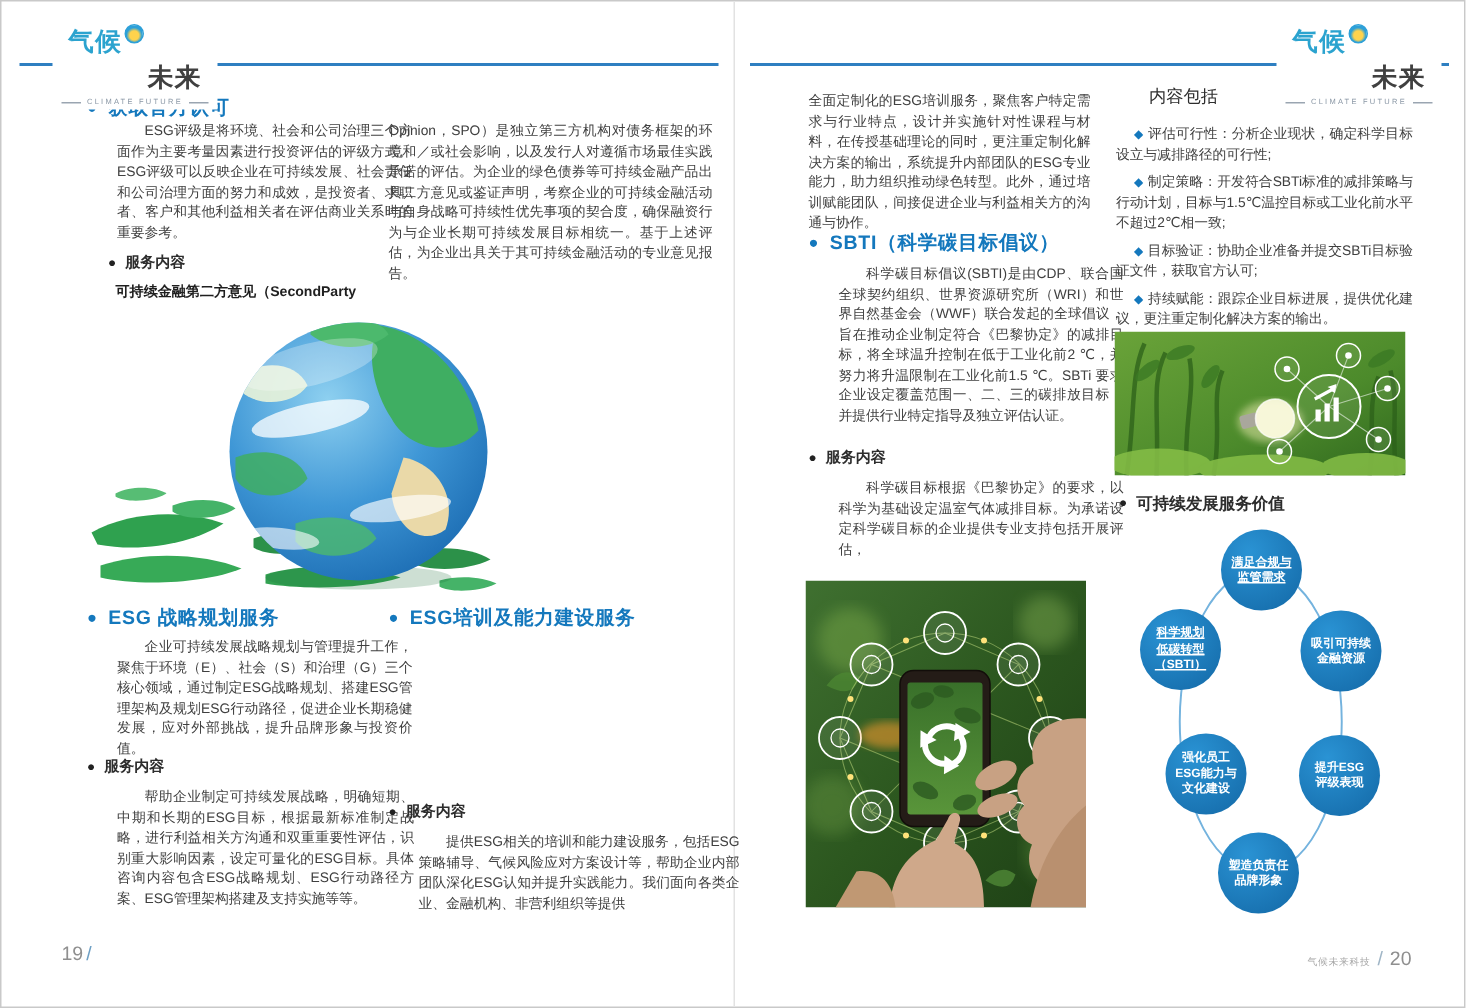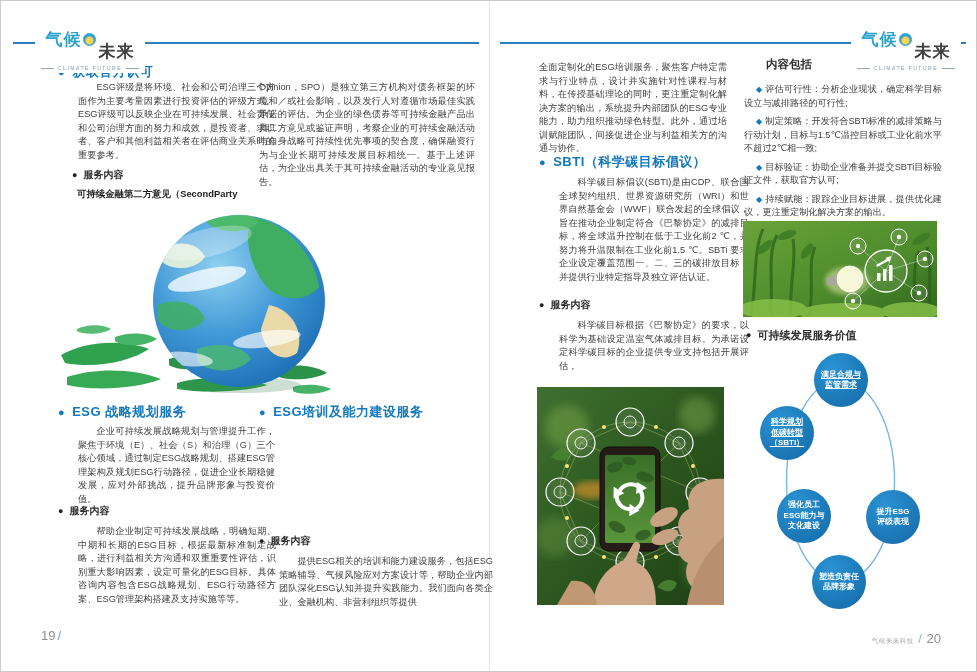--- a/index.html
+++ b/index.html
@@ -6,37 +6,37 @@
   #spread{
     position:relative;width:975px;height:670px;margin:0 auto;
     background:#ffffff;border:1px solid #c9c9c9;overflow:hidden;
     font-family:"Liberation Sans","DejaVu Sans",sans-serif;color:#3f3f3f;
   }
   .abs{position:absolute;}
   .page-divider{position:absolute;left:488px;top:0;width:1px;height:100%;background:#e2e2e2;}
   .hline{position:absolute;top:41px;height:2px;background:#2e7fc1;}
   
   .logo{position:absolute;top:13px;background:#fff;padding:2px 6px;text-align:center;z-index:5;}
-  .logo-row{display:flex;align-items:center;justify-content:center;gap:2px;}
+  .logo-row{display:flex;justify-content:center;gap:2px;}
   .lg1{font-size:17px;font-weight:bold;color:#2ba3cf;letter-spacing:1px;}
   .lg2{font-size:17px;font-weight:bold;color:#404040;letter-spacing:1px;margin-top:24px;}
   .logo-bulb{width:11px;height:11px;border-radius:50%;
     background:radial-gradient(circle at 50% 60%, #ffd34d 0 35%, #2da0d8 60%);
     border:1px solid #2da0d8;display:inline-block;}
   .logo-sub{display:flex;align-items:center;justify-content:center;gap:4px;margin-top:2px;}
   .logo-sub span.tag{font-size:5px;letter-spacing:1.5px;color:#8a97a5;}
   .logo-dash{width:13px;height:1px;background:#9aa5b1;display:inline-block;}
   
   .h-blue{font-size:13px;font-weight:bold;color:#1478bd;letter-spacing:.5px;display:flex;align-items:center;}
   .h-blue .hdot{font-size:11px;margin-right:7px;line-height:1;}
   .h-black{font-size:11px;font-weight:bold;color:#2d2d2d;display:flex;align-items:center;}
   .h-black .hdot{font-size:9px;margin-right:6px;line-height:1;color:#222;}
   .subhead{font-size:10px;font-weight:bold;color:#2d2d2d;display:flex;align-items:center;}
   .subhead .hdot{font-size:9px;margin-right:6px;line-height:1;color:#222;}
-  .inc-title{font-size:11.5px;font-weight:bold;color:#2d2d2d;}
+  .inc-title{font-size:11.5px;font-weight:normal;color:#2d2d2d;}
   
   .para{font-size:9.2px;line-height:13.5px;text-align:justify;color:#404040;}
   .indent{text-indent:2em;margin-left:20px;}
   .bold-line{font-size:9.4px;font-weight:bold;color:#1f1f1f;}
   .bullet{font-size:9.2px;line-height:13.5px;text-align:justify;color:#404040;text-indent:12px;margin-bottom:5px;}
   .bullet .dj{color:#1478bd;font-size:8px;margin-right:3px;}
   
   .footer-l{font-size:13px;color:#8f8f8f;}
   .footer-l .fslash{color:#6d9fc4;margin-left:2px;}
   .footer-r{font-size:13px;color:#8f8f8f;text-align:right;}
@@ -362,20 +362,25 @@
     <div class="vnode" style="left:88px;top:10px;text-decoration:underline;">
       <span>满足合规与</span>
         <span>监管需求</span>
         <span></span>
     </div>
     <div class="vnode" style="left:34px;top:63px;text-decoration:underline;">
       <span>科学规划</span>
         <span>低碳转型</span>
         <span>（SBTI）</span>
     </div>
+    <div class="vnode" style="left:141px;top:64px;">
+      <span>吸引可持续</span>
+        <span>金融资源</span>
+        <span></span>
+    </div>
     <div class="vnode" style="left:35px;top:146px;margin-left:16px;">
       <span>强化员工</span>
         <span>ESG能力与</span>
         <span>文化建设</span>
     </div>
     <div class="vnode" style="left:140px;top:147px;">
       <span>提升ESG</span>
         <span>评级表现</span>
         <span></span>
     </div>

